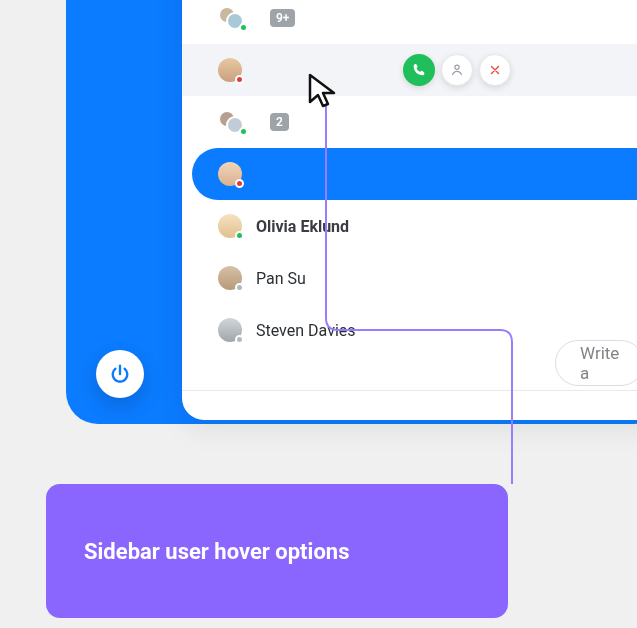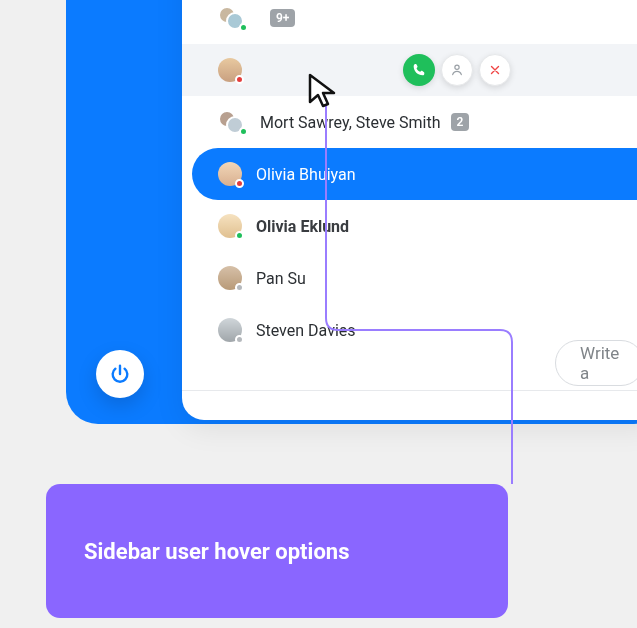--- a/index.html
+++ b/index.html
@@ -278,29 +278,27 @@
         </div>
       </div>
     </div>
 
     <div class="row">
       <div class="avatar-pair">
         <div class="a1" style="background:#b8a090"></div>
           <div class="a2" style="background:#c0cdd6"></div>
         <div class="status-dot status-online"></div>
       </div>
-      <span class="name">Mort Sawrey, Steve Smith</span>
       <span class="badge">2</span>
     </div>
 
     <div class="row selected">
       <div class="avatar c2">
         <div class="status-dot status-busy"></div>
       </div>
-      <span class="name">Olivia Bhuiyan</span>
     </div>
 
     <div class="row">
       <div class="avatar c3">
         <div class="status-dot status-online"></div>
       </div>
       <span class="name bold">Olivia Eklund</span>
     </div>
 
     <div class="row">

